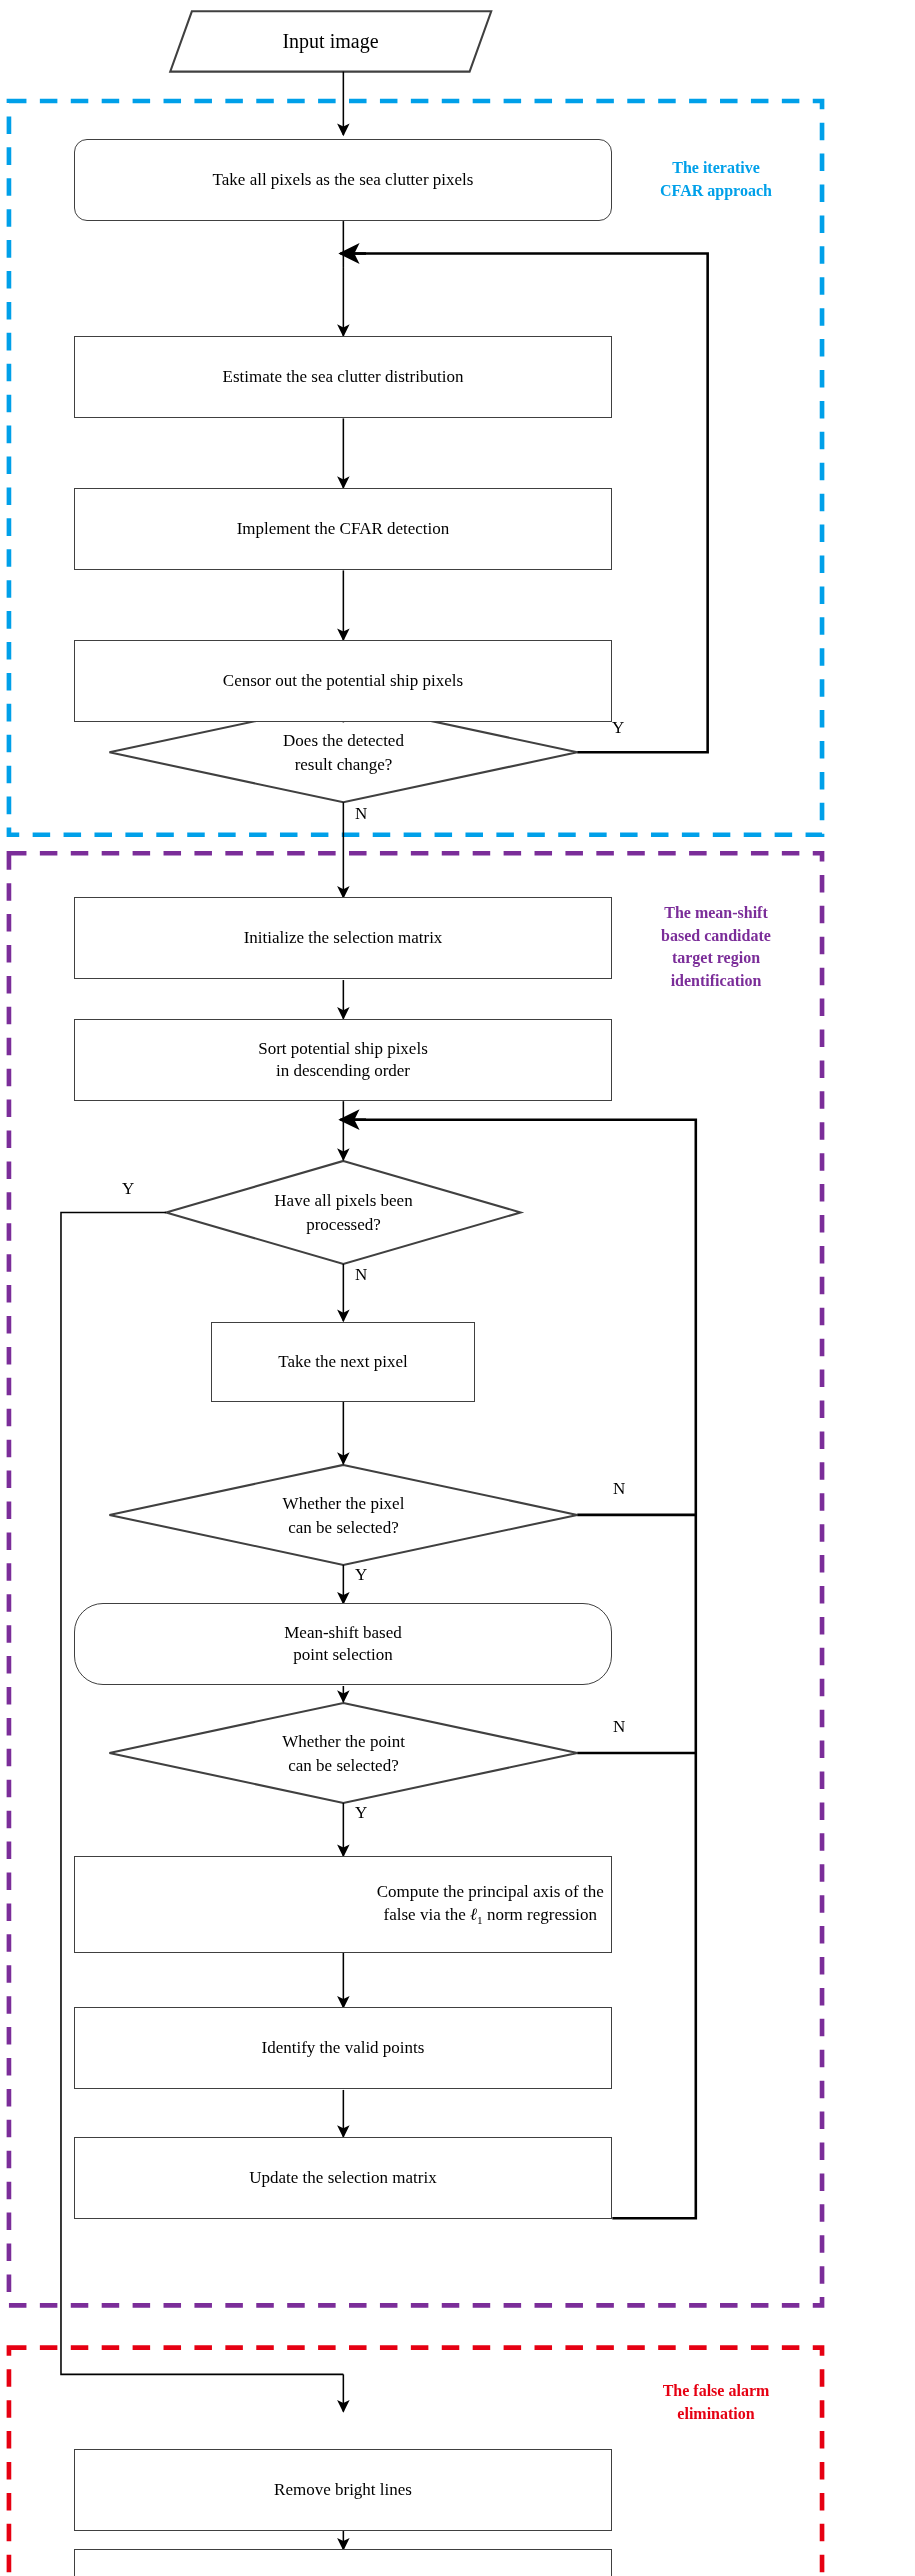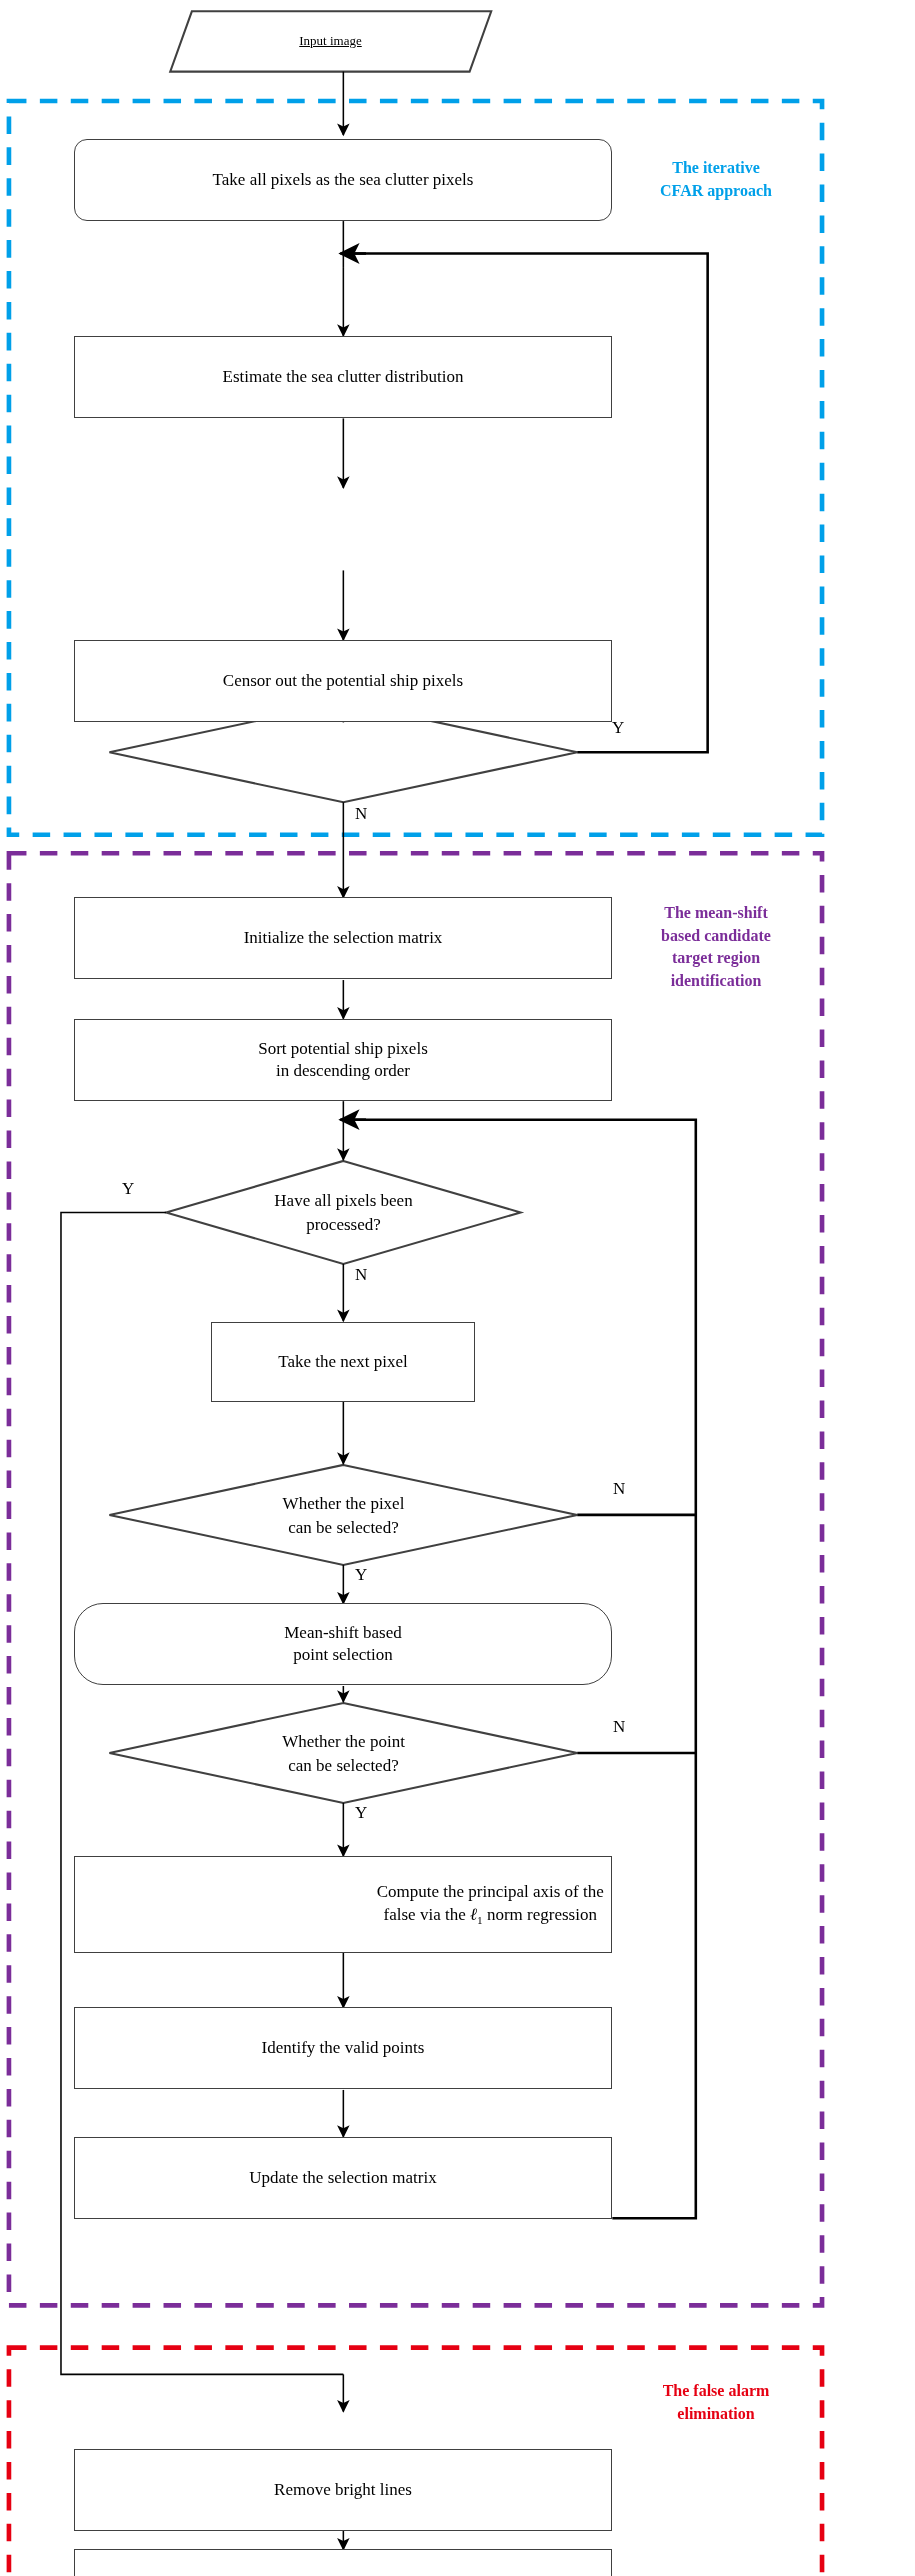--- a/index.html
+++ b/index.html
@@ -7,21 +7,21 @@
   body{font-family:"Liberation Serif","DejaVu Serif",serif;}
   #stage{position:relative;width:916px;height:2699px;background:#ffffff;overflow:hidden;}
   #svg-layer{position:absolute;left:0;top:0;width:916px;height:2699px;}
 
   .node{position:absolute;box-sizing:border-box;display:flex;align-items:center;
         justify-content:center;text-align:center;color:#000;}
   .proc{border:1.5px solid #404040;background:#ffffff;}
   .proc .lbl{font-size:17px;line-height:1.32;padding:0 7.2px;}
   .dec .lbl{font-size:17px;line-height:1.38;position:relative;z-index:2;}
   .dec{background:transparent;}
-  .io .lbl{font-size:13px;line-height:1.3;position:relative;z-index:2;text-decoration:underline;}
+  .io .lbl{font-size:20px;line-height:1.3;position:relative;z-index:2;}
   .io{background:transparent;}
 
   .branch{position:absolute;font-size:17px;color:#000;line-height:1;}
 
   .region-label{position:absolute;font-weight:bold;font-size:16px;line-height:1.42;
                 text-align:center;}
   .region-blue{color:#00A0E9;}
   .region-purple{color:#7B2D99;}
   .region-red{color:#E60012;}
 
@@ -110,25 +110,34 @@
   </div>
 
   <div class="node proc" style="left:74px;top:139px;width:538px;height:82px;border-radius:13px;">
     <span class="lbl">Take all pixels as the sea clutter pixels</span>
   </div>
 
   <div class="node proc" style="left:74px;top:336px;width:538px;height:82px;">
     <span class="lbl">Estimate the sea clutter distribution</span>
   </div>
 
+  <div class="node proc" style="left:74px;top:488px;width:538px;height:82px;">
+    <span class="lbl">Implement the CFAR detection</span>
+  </div>
 
   <div class="node proc" style="left:74px;top:640px;width:538px;height:82px;text-align:center;">
     <span class="lbl">Censor out the potential ship pixels</span>
   </div>
 
+  <div class="node dec" style="left:155px;top:707px;width:377px;height:91px;">
+    <span class="lbl">
+      <span>Does the detected</span><br>
+      <span>result change?</span>
+    </span>
+  </div>
   <div class="branch" style="left:612px;top:719px;">Y</div>
   <div class="branch" style="left:355px;top:805px;">N</div>
 
   <div class="node proc" style="left:74px;top:897px;width:538px;height:82px;">
     <span class="lbl">Initialize the selection matrix</span>
   </div>
 
   <div class="node proc" style="left:74px;top:1019px;width:538px;height:82px;">
     <span class="lbl">
       <span>Sort potential ship pixels</span><br>

